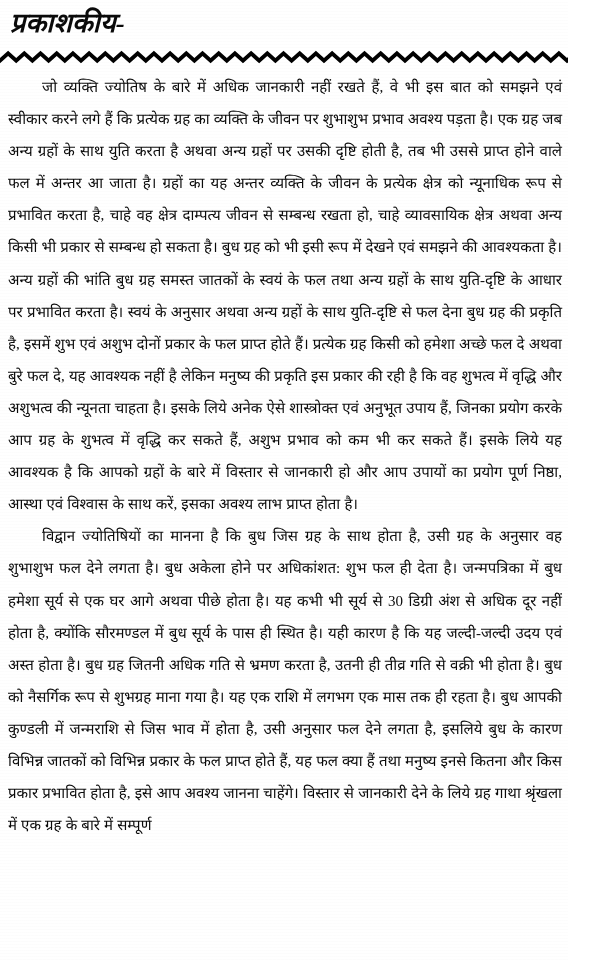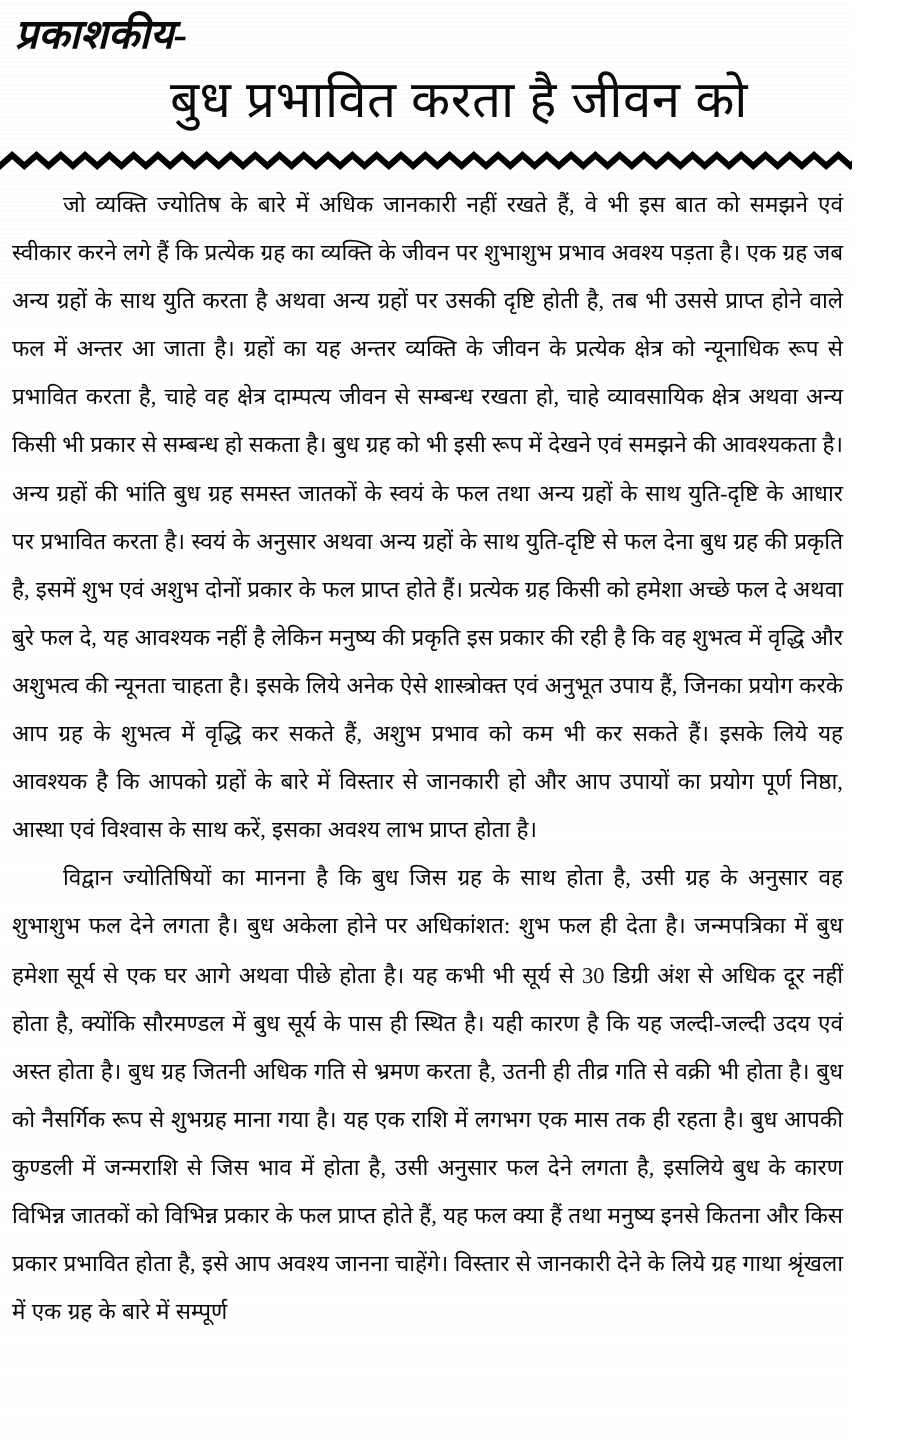--- a/index.html
+++ b/index.html
@@ -90,23 +90,20 @@
   }
 </style>
 </head>
 <body>
 
 <div class="page">
 
   <div class="masthead">
     <div class="publisher-line">प्रकाशकीय-</div>
 
-    <div class="title-wrap">
-      <div class="doc-title">बुध प्रभावित करता है जीवन को</div>
-    </div>
   </div>
 
   <svg class="zigzag" viewBox="0 0 600 20" preserveAspectRatio="none" aria-hidden="true">
     <path id="zz" d="M-16.20,11.90 L-8.10,4.70 L0.00,11.90 L8.10,4.70 L16.20,11.90 L24.30,4.70 L32.40,11.90 L40.50,4.70 L48.60,11.90 L56.70,4.70 L64.80,11.90 L72.90,4.70 L81.00,11.90 L89.10,4.70 L97.20,11.90 L105.30,4.70 L113.40,11.90 L121.50,4.70 L129.60,11.90 L137.70,4.70 L145.80,11.90 L153.90,4.70 L162.00,11.90 L170.10,4.70 L178.20,11.90 L186.30,4.70 L194.40,11.90 L202.50,4.70 L210.60,11.90 L218.70,4.70 L226.80,11.90 L234.90,4.70 L243.00,11.90 L251.10,4.70 L259.20,11.90 L267.30,4.70 L275.40,11.90 L283.50,4.70 L291.60,11.90 L299.70,4.70 L307.80,11.90 L315.90,4.70 L324.00,11.90 L332.10,4.70 L340.20,11.90 L348.30,4.70 L356.40,11.90 L364.50,4.70 L372.60,11.90 L380.70,4.70 L388.80,11.90 L396.90,4.70 L405.00,11.90 L413.10,4.70 L421.20,11.90 L429.30,4.70 L437.40,11.90 L445.50,4.70 L453.60,11.90 L461.70,4.70 L469.80,11.90 L477.90,4.70 L486.00,11.90 L494.10,4.70 L502.20,11.90 L510.30,4.70 L518.40,11.90 L526.50,4.70 L534.60,11.90 L542.70,4.70 L550.80,11.90 L558.90,4.70 L567.00,11.90 L575.10,4.70 L583.20,11.90 L591.30,4.70 L599.40,11.90 L607.50,4.70 L615.60,11.90 L615.60,17.30 L607.50,10.10 L599.40,17.30 L591.30,10.10 L583.20,17.30 L575.10,10.10 L567.00,17.30 L558.90,10.10 L550.80,17.30 L542.70,10.10 L534.60,17.30 L526.50,10.10 L518.40,17.30 L510.30,10.10 L502.20,17.30 L494.10,10.10 L486.00,17.30 L477.90,10.10 L469.80,17.30 L461.70,10.10 L453.60,17.30 L445.50,10.10 L437.40,17.30 L429.30,10.10 L421.20,17.30 L413.10,10.10 L405.00,17.30 L396.90,10.10 L388.80,17.30 L380.70,10.10 L372.60,17.30 L364.50,10.10 L356.40,17.30 L348.30,10.10 L340.20,17.30 L332.10,10.10 L324.00,17.30 L315.90,10.10 L307.80,17.30 L299.70,10.10 L291.60,17.30 L283.50,10.10 L275.40,17.30 L267.30,10.10 L259.20,17.30 L251.10,10.10 L243.00,17.30 L234.90,10.10 L226.80,17.30 L218.70,10.10 L210.60,17.30 L202.50,10.10 L194.40,17.30 L186.30,10.10 L178.20,17.30 L170.10,10.10 L162.00,17.30 L153.90,10.10 L145.80,17.30 L137.70,10.10 L129.60,17.30 L121.50,10.10 L113.40,17.30 L105.30,10.10 L97.20,17.30 L89.10,10.10 L81.00,17.30 L72.90,10.10 L64.80,17.30 L56.70,10.10 L48.60,17.30 L40.50,10.10 L32.40,17.30 L24.30,10.10 L16.20,17.30 L8.10,10.10 L0.00,17.30 L-8.10,10.10 L-16.20,17.30 Z" fill="#000000"></path>
   </svg>
 
   <div class="body-col">
     <p class="para"><span class="indent"></span><span>जो व्यक्ति ज्योतिष के बारे में अधिक जानकारी नहीं रखते हैं, वे भी इस बात को समझने एवं स्वीकार करने लगे हैं कि प्रत्येक ग्रह का व्यक्ति के जीवन पर शुभाशुभ प्रभाव अवश्य पड़ता है। एक ग्रह जब अन्य ग्रहों के साथ युति करता है अथवा अन्य ग्रहों पर उसकी दृष्टि होती है, तब भी उससे प्राप्त होने वाले फल में अन्तर आ जाता है। ग्रहों का यह अन्तर व्यक्ति के जीवन के प्रत्येक क्षेत्र को न्यूनाधिक रूप से प्रभावित करता है, चाहे वह क्षेत्र दाम्पत्य जीवन से सम्बन्ध रखता हो, चाहे व्यावसायिक क्षेत्र अथवा अन्य किसी भी प्रकार से सम्बन्ध हो सकता है। बुध ग्रह को भी इसी रूप में देखने एवं समझने की आवश्यकता है। अन्य ग्रहों की भांति बुध ग्रह समस्त जातकों के स्वयं के फल तथा अन्य ग्रहों के साथ युति-दृष्टि के आधार पर प्रभावित करता है। स्वयं के अनुसार अथवा अन्य ग्रहों के साथ युति-दृष्टि से फल देना बुध ग्रह की प्रकृति है, इसमें शुभ एवं अशुभ दोनों प्रकार के फल प्राप्त होते हैं। प्रत्येक ग्रह किसी को हमेशा अच्छे फल दे अथवा बुरे फल दे, यह आवश्यक नहीं है लेकिन मनुष्य की प्रकृति इस प्रकार की रही है कि वह शुभत्व में वृद्धि और अशुभत्व की न्यूनता चाहता है। इसके लिये अनेक ऐसे शास्त्रोक्त एवं अनुभूत उपाय हैं, जिनका प्रयोग करके आप ग्रह के शुभत्व में वृद्धि कर सकते हैं, अशुभ प्रभाव को कम भी कर सकते हैं। इसके लिये यह आवश्यक है कि आपको ग्रहों के बारे में विस्तार से जानकारी हो और आप उपायों का प्रयोग पूर्ण निष्ठा, आस्था एवं विश्वास के साथ करें, इसका अवश्य लाभ प्राप्त होता है।</span></p>
     <p class="para para-last"><span class="indent"></span><span>विद्वान ज्योतिषियों का मानना है कि बुध जिस ग्रह के साथ होता है, उसी ग्रह के अनुसार वह शुभाशुभ फल देने लगता है। बुध अकेला होने पर अधिकांशत: शुभ फल ही देता है। जन्मपत्रिका में बुध हमेशा सूर्य से एक घर आगे अथवा पीछे होता है। यह कभी भी सूर्य से 30 डिग्री अंश से अधिक दूर नहीं होता है, क्योंकि सौरमण्डल में बुध सूर्य के पास ही स्थित है। यही कारण है कि यह जल्दी-जल्दी उदय एवं अस्त होता है। बुध ग्रह जितनी अधिक गति से भ्रमण करता है, उतनी ही तीव्र गति से वक्री भी होता है। बुध को नैसर्गिक रूप से शुभग्रह माना गया है। यह एक राशि में लगभग एक मास तक ही रहता है। बुध आपकी कुण्डली में जन्मराशि से जिस भाव में होता है, उसी अनुसार फल देने लगता है, इसलिये बुध के कारण विभिन्न जातकों को विभिन्न प्रकार के फल प्राप्त होते हैं, यह फल क्या हैं तथा मनुष्य इनसे कितना और किस प्रकार प्रभावित होता है, इसे आप अवश्य जानना चाहेंगे। विस्तार से जानकारी देने के लिये ग्रह गाथा श्रृंखला में एक ग्रह के बारे में सम्पूर्ण</span></p>
   </div>

